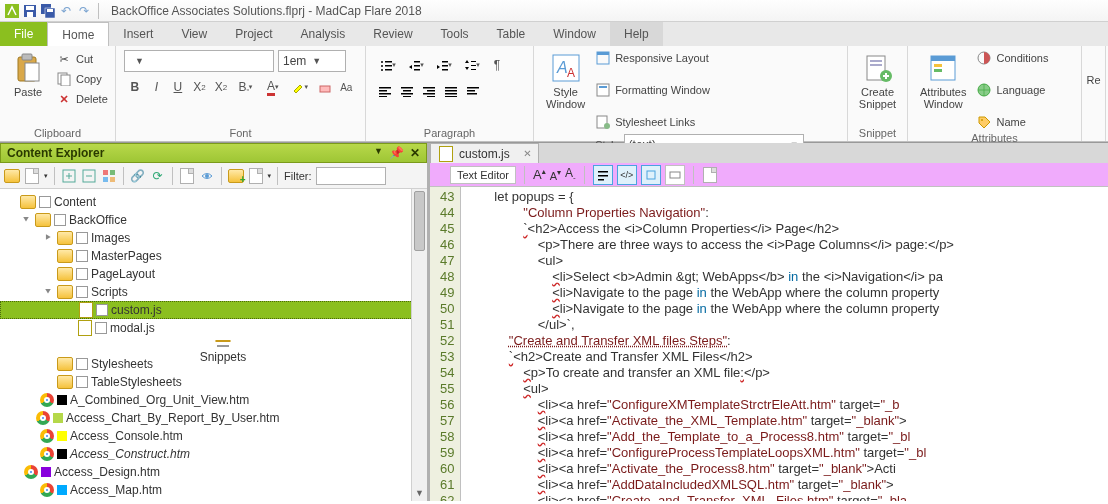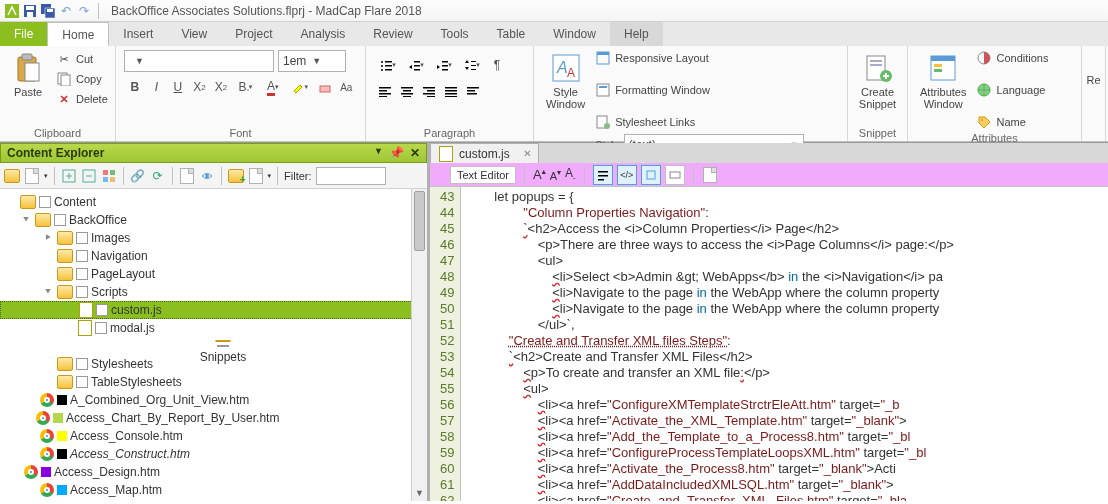--- a/index.html
+++ b/index.html
@@ -513,21 +513,21 @@
       <div class="tree-row" style="padding-left:42px;">
           <span class="tw">⯈</span>
           <span class="folder-ic"></span>
           <span class="chk"></span>
           <span>Images</span>
         </div>
       <div class="tree-row" style="padding-left:42px;">
           <span class="tw"></span>
           <span class="folder-ic"></span>
           <span class="chk"></span>
-          <span>Navigation</span>
+          <span>MasterPages</span>
         </div>
       <div class="tree-row" style="padding-left:42px;">
           <span class="tw"></span>
           <span class="folder-ic"></span>
           <span class="chk"></span>
           <span>PageLayout</span>
         </div>
       <div class="tree-row" style="padding-left:42px;">
           <span class="tw">⯆</span>
           <span class="folder-ic"></span>

